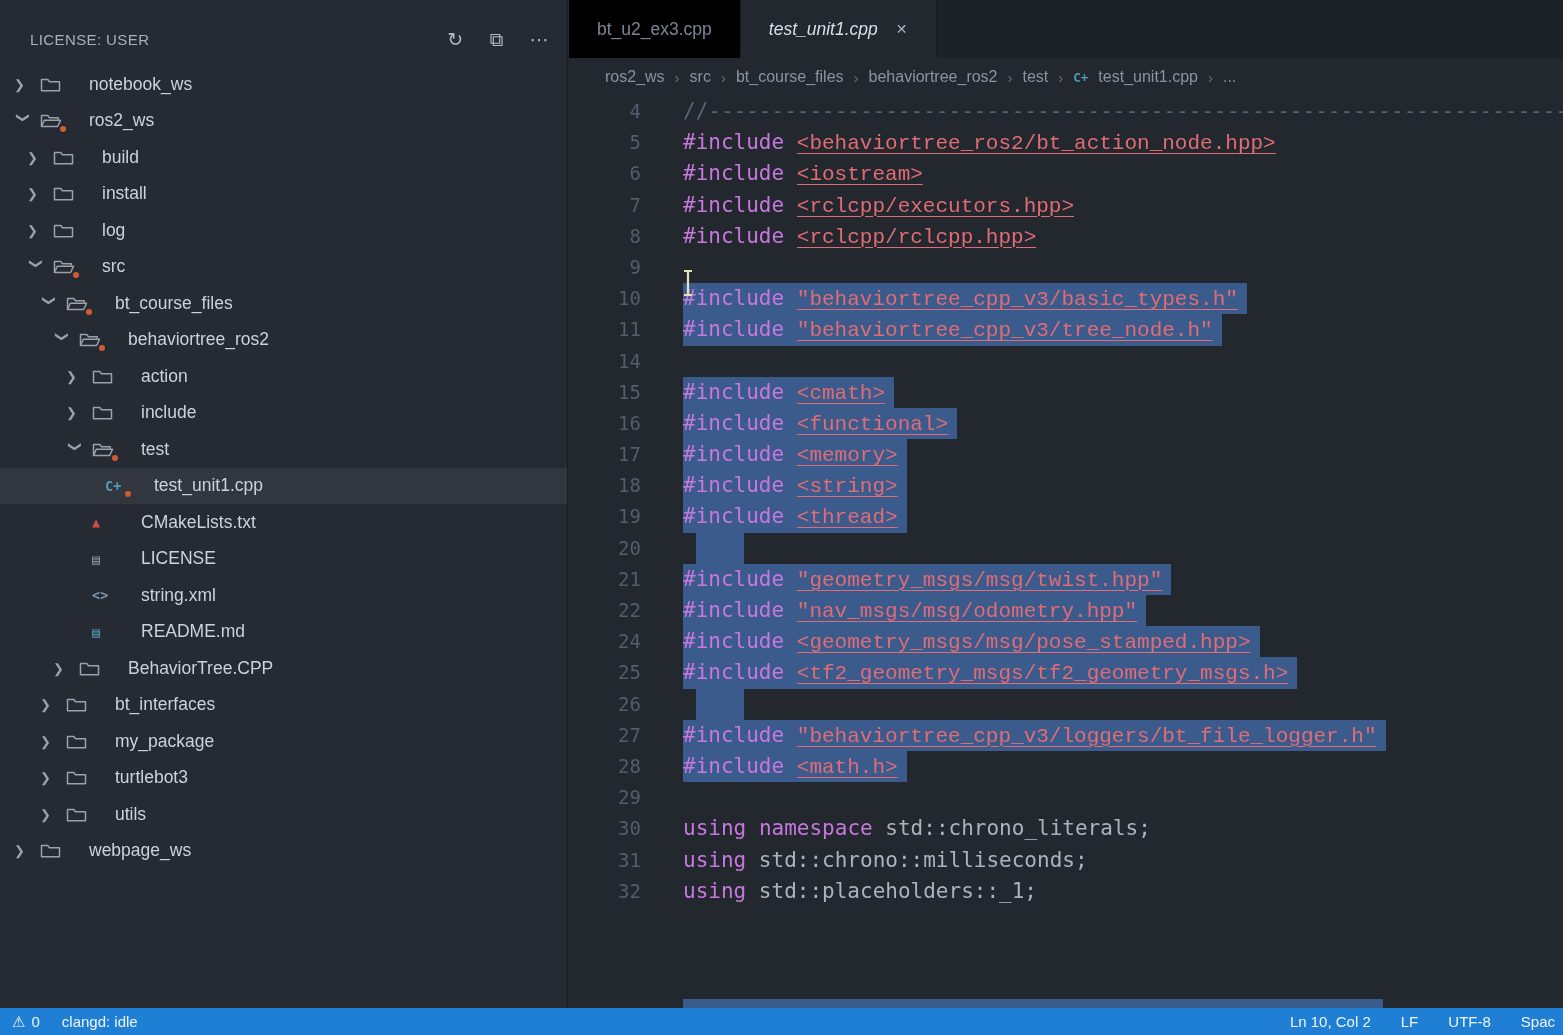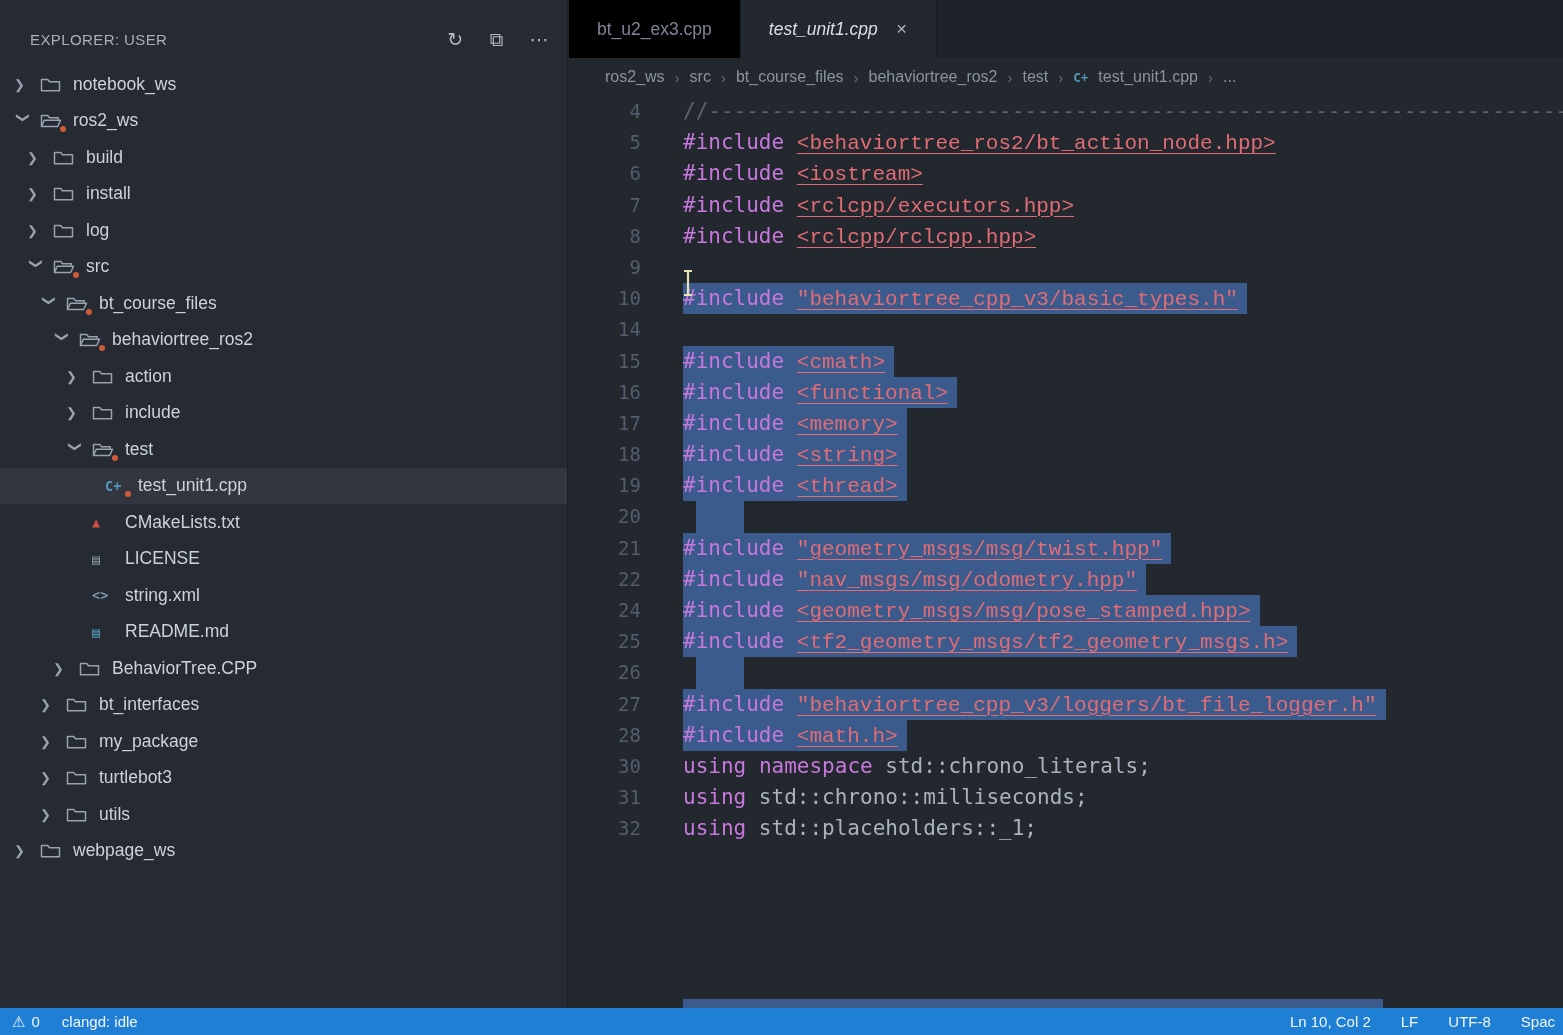--- a/index.html
+++ b/index.html
@@ -13,21 +13,21 @@
   .exp-actions span{cursor:pointer;line-height:1;}
   .tree{margin-top:4px;}
   .trow{height:36.5px;display:flex;align-items:center;color:#ccd2da;font-size:17.5px;cursor:pointer;white-space:nowrap;}
   .trow.sel{background:#31363f;}
   .chev{width:26px;flex:none;font-size:13px;color:#9aa2af;display:inline-block;transform-origin:35% 55%;}
   .chev.open{transform:rotate(90deg);}
   .ticon{width:31px;flex:none;position:relative;display:inline-flex;align-items:center;height:100%;}
   .fglyph{font-weight:bold;font-size:13.5px;font-family:"DejaVu Sans Mono",monospace;}
   .badge{position:absolute;right:3px;bottom:5px;width:10px;height:10px;border-radius:50%;background:var(--modified-dot,#cf5b36);border:2px solid #252a33;}
   .trow.sel .badge{border-color:#31363f;}
-  .tlabel{margin-left:2px;}
+  .tlabel{margin-left:18px;}
 
   
   .main{position:absolute;left:569px;right:0;top:0;bottom:27px;background:#23272e;overflow:hidden;}
   .tabbar{height:58px;background:#1d2128;display:flex;}
   .tab{display:flex;align-items:center;padding:0 28px;font-size:17.5px;color:#7d8594;background:#000000;border-right:1px solid #171b22;cursor:pointer;}
   .tab.active{background:#23272e;color:#dadee6;}
   .tab.active .tab-label{font-style:italic;}
   .tab-close{margin-left:18px;font-size:14px;color:#aab2bf;cursor:pointer;}
   .breadcrumbs{height:38px;display:flex;align-items:center;padding-left:36px;font-size:16px;color:#8b93a1;gap:10px;}
   .crumb{cursor:pointer;}
@@ -54,21 +54,21 @@
 
   .ibeam{position:absolute;left:680px;top:268px;z-index:9;}
 </style>
 </head>
 <body>
 
 <div class="app">
 
   <aside class="sidebar">
     <div class="exp-header">
-      <span>EXPLORER: USER</span>
+      <span>LICENSE: USER</span>
       <span class="exp-actions" id="exp-actions">
           <span>↻</span>
           <span>⧉</span>
           <span>⋯</span>
         </span>
     </div>
     <div class="tree" id="tree">
         <div class="trow" style="padding-left: 14px;">
           <span class="chev">❯</span>
           <span class="ticon">
@@ -287,34 +287,36 @@
         <span class="crumb">...</span>
       </div>
     <div class="code" id="code">
         <div class="cline"><span class="lnum">4</span><span class="ltext"><span class="tk-cmt">//----------------------------------------------------------------------------------------------------</span></span></div>
         <div class="cline"><span class="lnum">5</span><span class="ltext"><span class="tk-kw">#include</span><span class="tk-txt"> </span><span class="tk-inc">&lt;behaviortree_ros2/bt_action_node.hpp&gt;</span></span></div>
         <div class="cline"><span class="lnum">6</span><span class="ltext"><span class="tk-kw">#include</span><span class="tk-txt"> </span><span class="tk-inc">&lt;iostream&gt;</span></span></div>
         <div class="cline"><span class="lnum">7</span><span class="ltext"><span class="tk-kw">#include</span><span class="tk-txt"> </span><span class="tk-inc">&lt;rclcpp/executors.hpp&gt;</span></span></div>
         <div class="cline"><span class="lnum">8</span><span class="ltext"><span class="tk-kw">#include</span><span class="tk-txt"> </span><span class="tk-inc">&lt;rclcpp/rclcpp.hpp&gt;</span></span></div>
         <div class="cline"><span class="lnum">9</span><span class="ltext"></span></div>
         <div class="cline"><span class="lnum">10</span><span class="ltext"><span class="selbg"><span class="tk-kw">#include</span><span class="tk-txt"> </span><span class="tk-inc">"behaviortree_cpp_v3/basic_types.h"</span></span></span></div>
+        <div class="cline"><span class="lnum">11</span><span class="ltext"><span class="selbg"><span class="tk-kw">#include</span><span class="tk-txt"> </span><span class="tk-inc">"behaviortree_cpp_v3/tree_node.h"</span></span></span></div>
         <div class="cline"><span class="lnum">14</span></div>
         <div class="cline"><span class="lnum">15</span><span class="ltext"><span class="selbg"><span class="tk-kw">#include</span><span class="tk-txt"> </span><span class="tk-inc">&lt;cmath&gt;</span></span></span></div>
         <div class="cline"><span class="lnum">16</span><span class="ltext"><span class="selbg"><span class="tk-kw">#include</span><span class="tk-txt"> </span><span class="tk-inc">&lt;functional&gt;</span></span></span></div>
         <div class="cline"><span class="lnum">17</span><span class="ltext"><span class="selbg"><span class="tk-kw">#include</span><span class="tk-txt"> </span><span class="tk-inc">&lt;memory&gt;</span></span></span></div>
         <div class="cline"><span class="lnum">18</span><span class="ltext"><span class="selbg"><span class="tk-kw">#include</span><span class="tk-txt"> </span><span class="tk-inc">&lt;string&gt;</span></span></span></div>
         <div class="cline"><span class="lnum">19</span><span class="ltext"><span class="selbg"><span class="tk-kw">#include</span><span class="tk-txt"> </span><span class="tk-inc">&lt;thread&gt;</span></span></span></div>
         <div class="cline"><span class="lnum">20</span><span class="ltext"><span class="selblock"></span></span></div>
         <div class="cline"><span class="lnum">21</span><span class="ltext"><span class="selbg"><span class="tk-kw">#include</span><span class="tk-txt"> </span><span class="tk-inc">"geometry_msgs/msg/twist.hpp"</span></span></span></div>
         <div class="cline"><span class="lnum">22</span><span class="ltext"><span class="selbg"><span class="tk-kw">#include</span><span class="tk-txt"> </span><span class="tk-inc">"nav_msgs/msg/odometry.hpp"</span></span></span></div>
         <div class="cline"><span class="lnum">24</span><span class="ltext"><span class="selbg"><span class="tk-kw">#include</span><span class="tk-txt"> </span><span class="tk-inc">&lt;geometry_msgs/msg/pose_stamped.hpp&gt;</span></span></span></div>
         <div class="cline"><span class="lnum">25</span><span class="ltext"><span class="selbg"><span class="tk-kw">#include</span><span class="tk-txt"> </span><span class="tk-inc">&lt;tf2_geometry_msgs/tf2_geometry_msgs.h&gt;</span></span></span></div>
         <div class="cline"><span class="lnum">26</span><span class="ltext"><span class="selblock"></span></span></div>
         <div class="cline"><span class="lnum">27</span><span class="ltext"><span class="selbg"><span class="tk-kw">#include</span><span class="tk-txt"> </span><span class="tk-inc">"behaviortree_cpp_v3/loggers/bt_file_logger.h"</span></span></span></div>
         <div class="cline"><span class="lnum">28</span><span class="ltext"><span class="selbg"><span class="tk-kw">#include</span><span class="tk-txt"> </span><span class="tk-inc">&lt;math.h&gt;</span></span></span></div>
+        <div class="cline"><span class="lnum">29</span><span class="ltext"></span></div>
         <div class="cline"><span class="lnum">30</span><span class="ltext"><span class="tk-kw">using</span><span class="tk-txt"> </span><span class="tk-kw">namespace</span><span class="tk-txt"> std::chrono_literals;</span></span></div>
         <div class="cline"><span class="lnum">31</span><span class="ltext"><span class="tk-kw">using</span><span class="tk-txt"> std::chrono::milliseconds;</span></span></div>
         <div class="cline"><span class="lnum">32</span><span class="ltext"><span class="tk-kw">using</span><span class="tk-txt"> std::placeholders::_1;</span></span></div>
       </div>
     <div class="hbar"></div>
   </main>
 
   <div class="statusbar">
     <div class="sb-left">
       <span class="sb-group">

